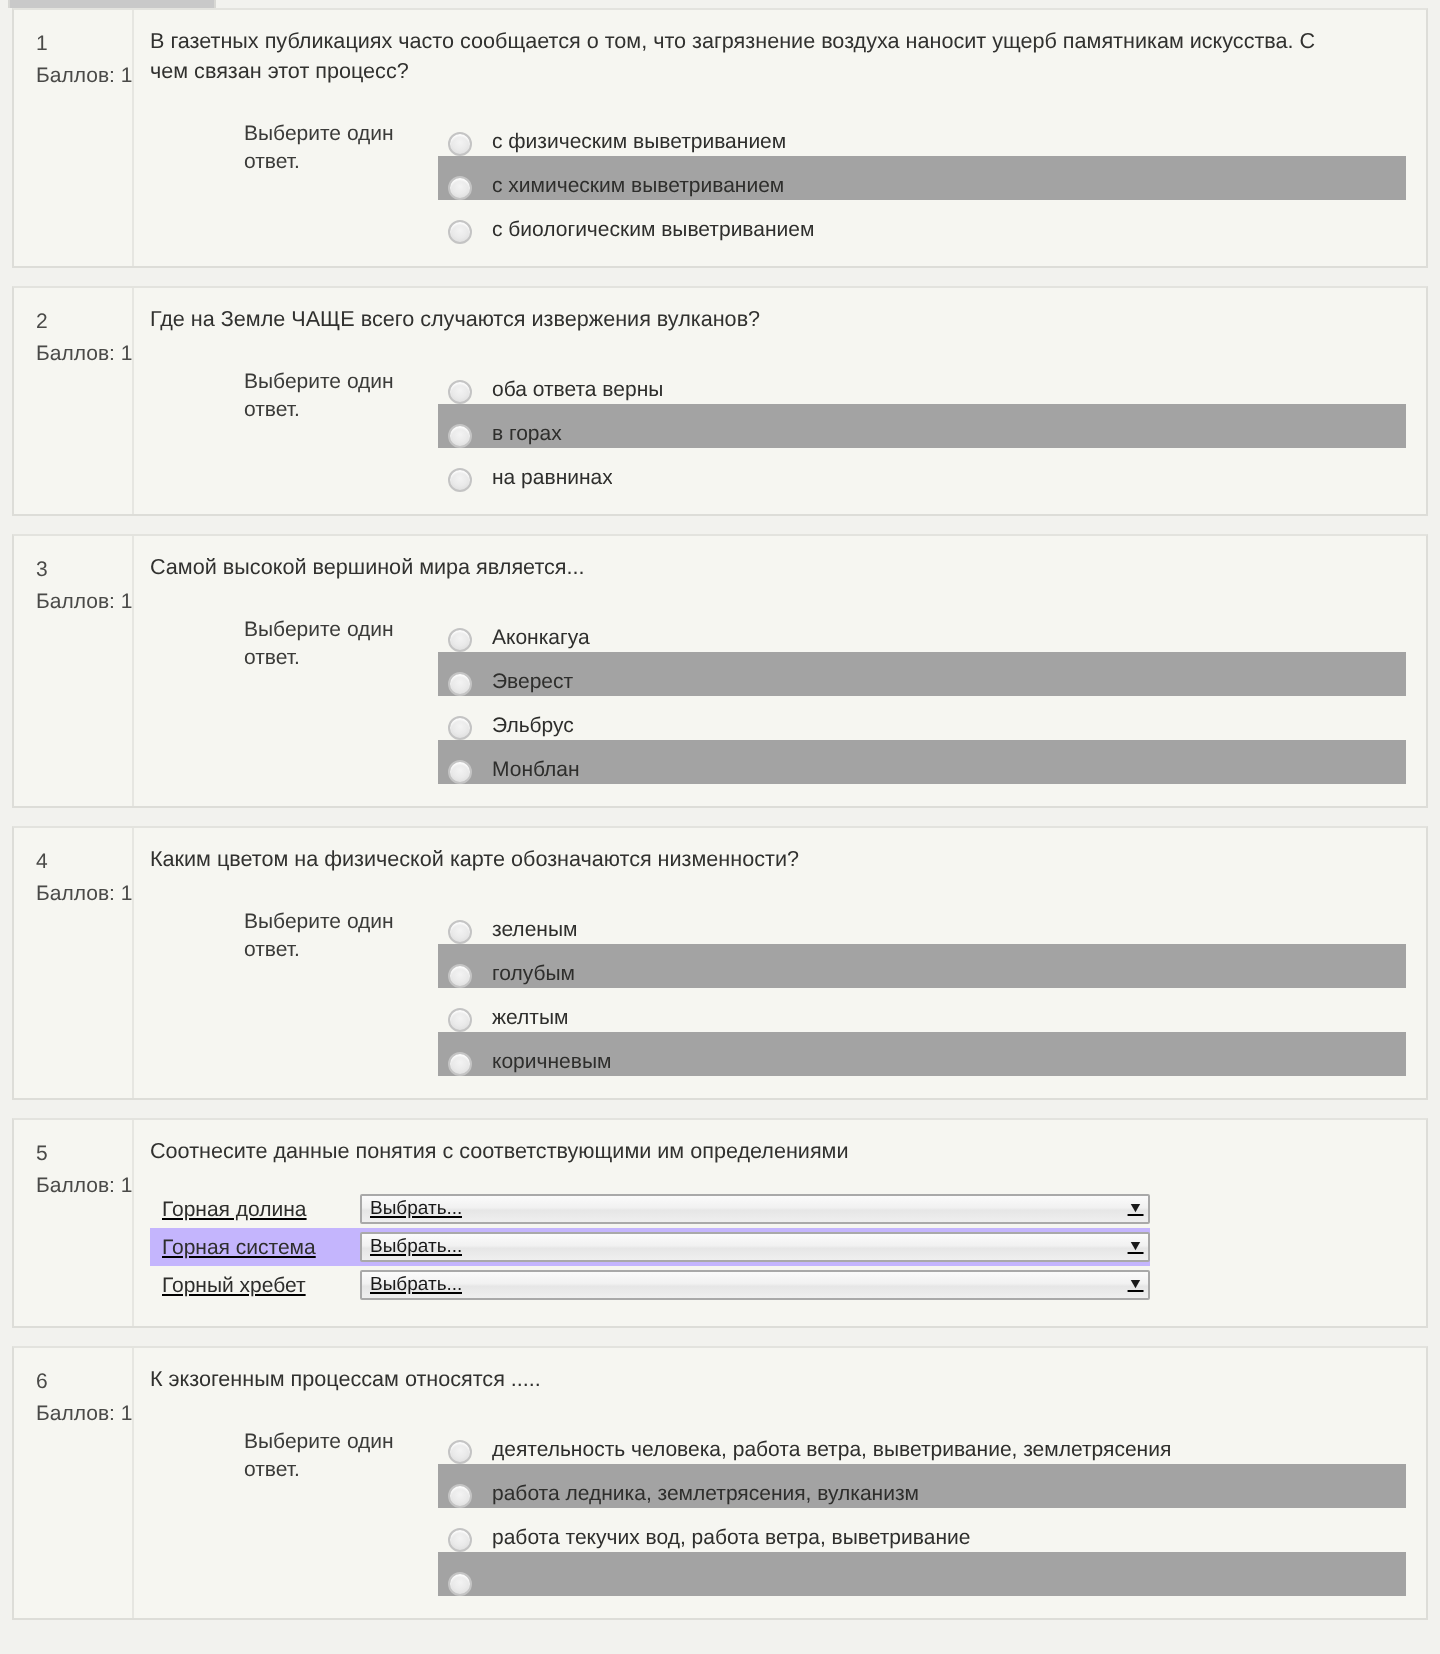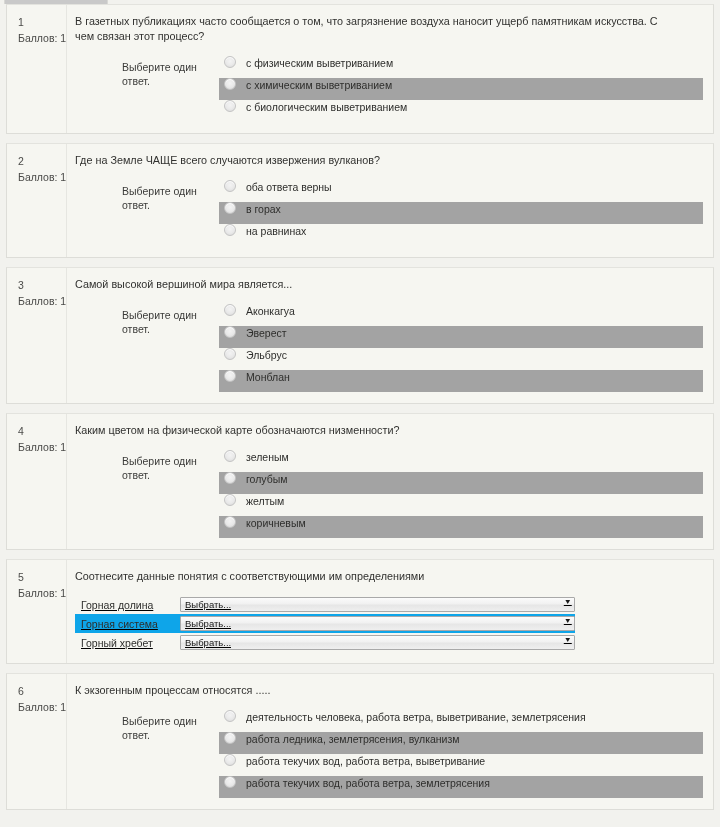--- a/index.html
+++ b/index.html
@@ -103,21 +103,21 @@
 
   .answers {
     flex: 1;
     min-width: 0;
     max-width: 500px;
     margin-left: 1px;
   }
 
   .answer-row {
     display: flex;
-    align-items: flex-start;
+    align-items: flex-end;
     height: 22px;
     padding-left: 5px;
     box-sizing: border-box;
   }
   .answer-row.odd  { background: transparent; }
   .answer-row.even { background: #a3a3a3; }
 
   .radio {
     width: 12px;
     height: 12px;
@@ -148,40 +148,40 @@
   }
 
   .match-row {
     display: flex;
     align-items: center;
     height: 19px;
     box-sizing: border-box;
     text-decoration: underline;
   }
   .match-row.odd  { background: transparent; }
-  .match-row.even { background: #0ea5e9; }
+  .match-row.even { background: #c4b5fd; }
 
   .match-label {
     width: 105px;
     min-width: 105px;
     font-size: 10.5px;
     color: #2e2e2c;
     padding-left: 6px;
     box-sizing: border-box;
     white-space: nowrap;
   }
 
   .select-box {
     flex: 1;
     height: 15px;
     border: 1px solid #a9a9a9;
     border-radius: 1px;
     background: linear-gradient(to bottom, #fbfbfb 0%, #f1f1f1 45%, #e6e6e6 55%, #efefef 100%);
     display: flex;
-    align-items: flex-start;
+    align-items: center;
     justify-content: space-between;
     padding: 0 3px 0 4px;
     box-sizing: border-box;
     font-size: 9.5px;
     color: #191919;
     line-height: 13px;
   }
   .select-value {
     white-space: nowrap;
     overflow: hidden;
@@ -366,21 +366,20 @@
               <div class="answer-row even">
                 <span class="radio"></span>
                 <span class="answer-label">работа ледника, землетрясения, вулканизм</span>
               </div>
               <div class="answer-row odd">
                 <span class="radio"></span>
                 <span class="answer-label">работа текучих вод, работа ветра, выветривание</span>
               </div>
               <div class="answer-row even">
                 <span class="radio"></span>
-                <span class="answer-label">работа текучих вод, работа ветра, землетрясения</span>
               </div>
             </div>
           </div>
         </div>
       </div>
     </div>
 
   <div class="spacer-bottom"></div>
 </div>
 

